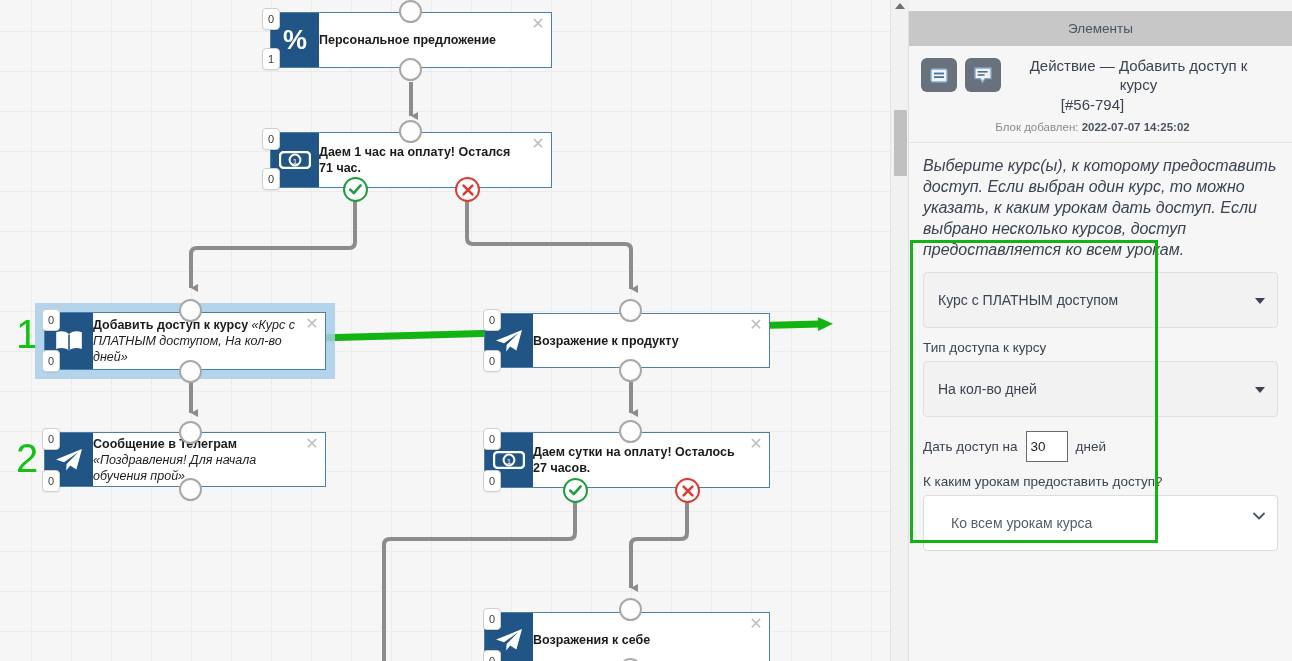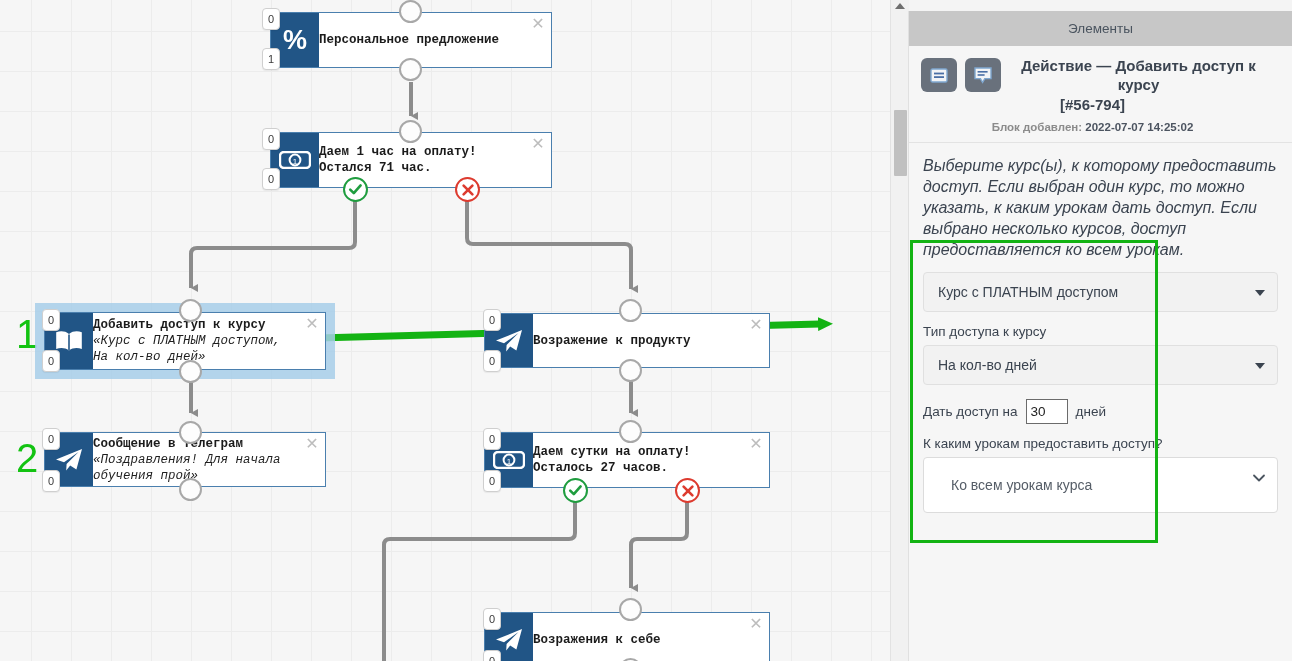--- a/index.html
+++ b/index.html
@@ -33,21 +33,21 @@
     background:#fff;
     padding-left:24px;
   }
   .node .ico{
     position:absolute;left:0;top:0;bottom:0;width:48px;background:#215586;
     display:flex;align-items:center;justify-content:center;color:#fff;
   }
   .node .ico svg{display:block;}
   .node .body{
     position:absolute;left:48px;right:22px;top:0;bottom:0;
-    display:flex;align-items:center;font-family:Liberation Mono, monospace;
+    display:flex;align-items:center;
   }
   .node .txt{
     font-size:12.5px;color:#1b1b1b;line-height:16px;font-weight:bold;
     padding-right:2px;
   }
   .node .txt .sub{font-weight:normal;font-style:italic;color:#1e1e1e;}
   .node .txt.plain{font-weight:bold;}
   .node .close{
     position:absolute;right:5px;top:3px;width:16px;height:16px;
     color:#bdbdbd;font-size:16px;line-height:16px;text-align:center;
@@ -97,21 +97,21 @@
     position:absolute;left:908px;top:11px;width:384px;height:661px;
     background:#f6f6f6;border-left:1px solid #e0e0e0;box-sizing:border-box;
   }
   #tabs{display:flex;height:35px;background:#f4f4f4;}
   .tab{
     flex:1;display:flex;align-items:center;justify-content:center;
     font-size:13.5px;color:#5b6570;cursor:pointer;
   }
   .tab.active{background:#c7c7c7;color:#4a545f;}
 
-  #phead{padding:10px 28px 9px 12px;border-bottom:1px solid #e3e3e3;background:#f6f6f6;font-weight:bold;}
+  #phead{padding:10px 28px 9px 12px;border-bottom:1px solid #e3e3e3;background:#f6f6f6;}
   .pbtnrow{display:flex;align-items:center;}
   .pbtn{
     width:36px;height:34px;border-radius:6px;background:#69717c;
     display:flex;align-items:center;justify-content:center;margin-right:8px;
     cursor:pointer;flex:none;
   }
   .ptitle{
     flex:1;text-align:center;font-size:15px;color:#3b4450;
     line-height:19px;padding-left:4px;
   }
@@ -127,41 +127,41 @@
   }
 
   .greenbox{
     position:absolute;left:910px;top:240px;width:248px;height:303px;
     border:3px solid #13b313;box-sizing:border-box;pointer-events:none;
   }
 
   .fld{margin-top:10px;position:relative;}
   .lbl{font-size:13.5px;color:#3b4450;margin:12px 0 6px 0;}
   .ddl{
-    height:40px;background:#f2f2f2;border:1px solid #e0e0e0;border-radius:4px;
+    height:56px;background:#f2f2f2;border:1px solid #e0e0e0;border-radius:4px;
     display:flex;align-items:center;padding:0 34px 0 14px;
     font-size:14px;color:#3b4450;box-sizing:border-box;cursor:pointer;
     position:relative;
   }
   .ddl .caret{
     position:absolute;right:12px;top:50%;width:0;height:0;margin-top:-2px;
     border-left:5px solid transparent;border-right:5px solid transparent;
     border-top:6px solid #3b4450;
   }
   .sel{
     height:56px;background:#ffffff;border:1px solid #dcdcdc;border-radius:4px;
     display:flex;align-items:center;padding:0 34px 0 27px;
     font-size:14px;color:#555d67;box-sizing:border-box;cursor:pointer;position:relative;
   }
   .sel .chev{position:absolute;right:10px;top:12px;}
   .inline{
     display:flex;align-items:center;font-size:13.5px;color:#3b4450;margin-top:14px;
   }
   .numinput{
-    width:42px;height:25px;margin:0 8px;border:1px solid #6b6b6b;background:#fff;
+    width:42px;height:31px;margin:0 8px;border:1px solid #6b6b6b;background:#fff;
     font-size:13.5px;color:#222;line-height:23px;padding:0 4px;box-sizing:border-box;
     font-family:"Liberation Sans",sans-serif;
   }
 </style>
 </head>
 <body>
 
 <div id="app">
 
   <div id="canvas">

